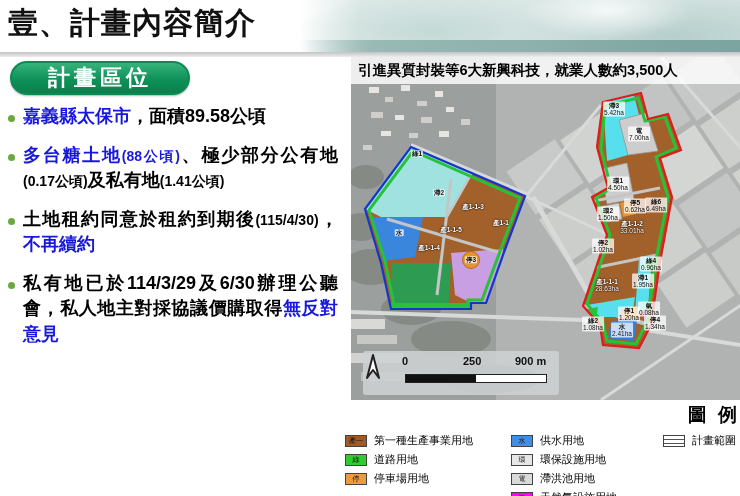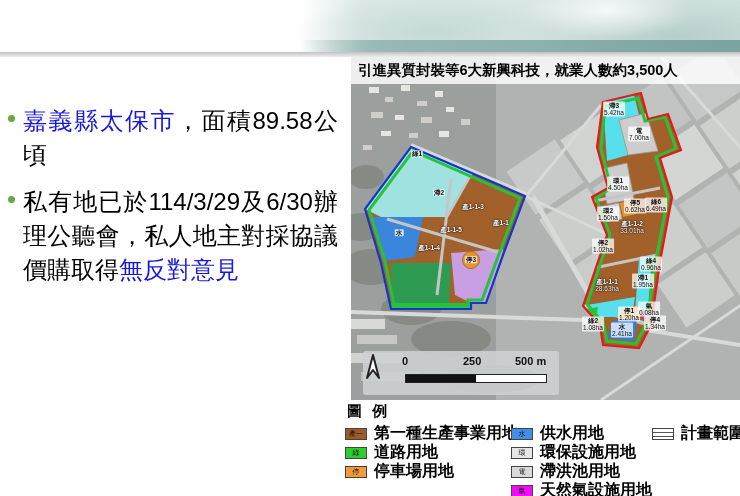--- a/index.html
+++ b/index.html
@@ -21,21 +21,21 @@
   .page-title{position:absolute;left:8px;top:3px;font-size:30px;font-weight:700;color:#111;letter-spacing:1px;}
 
   
   .badge{position:absolute;left:10px;top:61px;width:180px;height:34px;border-radius:17px;
     background:linear-gradient(180deg,#35b37b 0%,#0f9159 55%,#0a7f4d 100%);
     border:2px solid #0b8a55;box-shadow:0 1px 2px rgba(0,0,0,.3);
     display:flex;align-items:center;justify-content:center;
     color:#fff;font-size:22px;font-weight:700;letter-spacing:4px;box-sizing:border-box;}
   .bullets{position:absolute;left:6px;top:104px;width:332px;margin:0;padding:0;list-style:none;}
   .bullets li{position:relative;margin:0 0 13px 0;padding-left:17px;
-    font-size:24px;font-weight:400;line-height:1.42;color:#000;text-align:justify;}
+    font-size:18px;font-weight:700;line-height:1.42;color:#000;text-align:justify;}
   .bullets li::before{content:"";position:absolute;left:2px;top:11px;width:7px;height:7px;
     border-radius:50%;background:#6aa83e;}
   .seg.blue{color:#1717dd;}
   .seg.small{font-size:.78em;}
 
   
   .map{position:absolute;left:351px;top:57px;width:470px;height:343px;background:#b0b3b2;overflow:hidden;text-decoration:underline;}
   .map svg{position:absolute;left:0;top:0;}
   .map-header{position:absolute;left:0;top:0;right:0;height:27px;background:rgba(255,255,255,.82);
     font-size:14.5px;font-weight:700;color:#000;line-height:27px;padding-left:7px;white-space:nowrap;}
@@ -50,45 +50,49 @@
   
   .scalebar{position:absolute;left:12px;top:294px;width:196px;height:44px;
     background:rgba(206,209,211,.88);border-radius:3px;}
   .north{position:absolute;left:6px;top:7px;}
   .sb-tick{position:absolute;font-size:11px;font-weight:700;color:#111;top:4px;}
   .sb-bar{position:absolute;left:42px;top:23px;width:142px;height:9px;border:1px solid #222;
     background:linear-gradient(90deg,#111 0 50%,#fff 50% 100%);box-sizing:border-box;}
 
   
   .legend{position:absolute;left:345px;top:400px;width:395px;height:96px;background:#fff;}
-  .legend-title{font-size:15px;font-weight:700;color:#000;margin:2px 0 3px 2px;letter-spacing:3px;}
+  .legend-title{font-size:19px;font-weight:700;color:#000;margin:2px 0 3px 2px;letter-spacing:3px;text-align:right;}
   .legend-cols{display:flex;}
   .legend-col{display:flex;flex-direction:column;}
   .legend-col.c1{width:166px;}
   .legend-col.c2{width:152px;}
   .legend-item{display:flex;align-items:center;height:19px;}
   .swatch{width:22px;height:12px;border:1px solid #444;box-sizing:border-box;margin-right:7px;
     display:flex;align-items:center;justify-content:center;flex:0 0 22px;
     font-size:7px;color:#111;line-height:1;overflow:hidden;}
   .swatch.road{background:linear-gradient(180deg,#fff 0 3px,#555 3px 4px,#fff 4px 7px,#555 7px 8px,#fff 8px 12px);}
   .swatch.boundary{background:#fff;border:2px solid #e11a1a;}
-  .legend-label{font-size:16px;font-weight:700;color:#000;white-space:nowrap;}
+  .legend-label{font-size:11px;font-weight:400;color:#000;white-space:nowrap;}
 </style>
 </head>
 <body>
 
 <div class="slide">
 
   <div class="banner">
     <div class="banner-art"></div>
+    <div class="page-title">壹、計畫內容簡介</div>
   </div>
   <div class="banner-divider"></div>
 
+  <div class="badge">計畫區位</div>
   <ul class="bullets">
       <li><span class="seg blue">嘉義縣太保市</span><span class="seg ">，面積89.58公頃</span></li>
+      <li><span class="seg blue">多台糖土地</span><span class="seg blue small">(88公頃)</span><span class="seg ">、極少部分公有地</span><span class="seg small">(0.17公頃)</span><span class="seg ">及私有地</span><span class="seg small">(1.41公頃)</span></li>
+      <li><span class="seg ">土地租約同意於租約到期後</span><span class="seg small">(115/4/30)</span><span class="seg ">，</span><span class="seg blue">不再續約</span></li>
       <li><span class="seg ">私有地已於114/3/29及6/30辦理公聽會，私人地主對採協議價購取得</span><span class="seg blue">無反對意見</span></li>
     </ul>
 
   <div class="map">
     <svg width="402" height="343" viewBox="0 0 402 343">
 
       <g>
         <rect x="0" y="0" width="402" height="343" fill="#b0b3b2"></rect>
         <rect x="0" y="0" width="145" height="343" fill="#9b9f9d"></rect>
         <g transform="rotate(-34 300 150)" opacity="0.95">
@@ -289,21 +293,21 @@
       </div>
 
     <div class="map-header">引進異質封裝等6大新興科技，就業人數約3,500人</div>
 
     <div class="scalebar">
       <svg class="north" width="20" height="30" viewBox="0 0 20 30">
         <path d="M4,27 L10,4 L16,27 L10,19 Z" fill="#fff" stroke="#222" stroke-width="2" stroke-linejoin="round"></path>
       </svg>
       <span class="sb-tick" style="left:39px">0</span>
       <span class="sb-tick" style="left:100px">250</span>
-      <span class="sb-tick" style="left:152px">500 m</span>
+      <span class="sb-tick" style="left:152px">900 m</span>
       <div class="sb-bar"></div>
     </div>
   </div>
 
   <div class="legend">
     <div class="legend-title">圖 例</div>
     <div class="legend-cols">
       <div class="legend-col c1">
           <div class="legend-item">
             <span class="swatch" style="background: rgb(158, 91, 40);">

